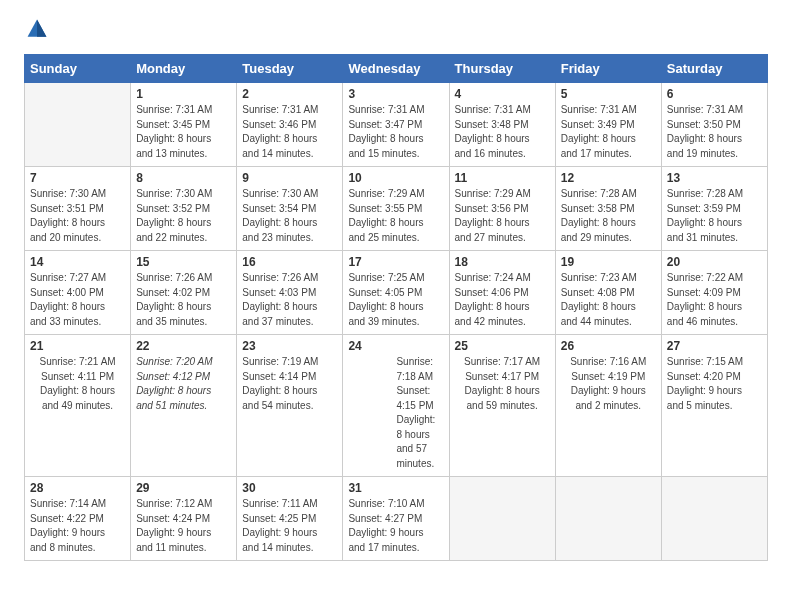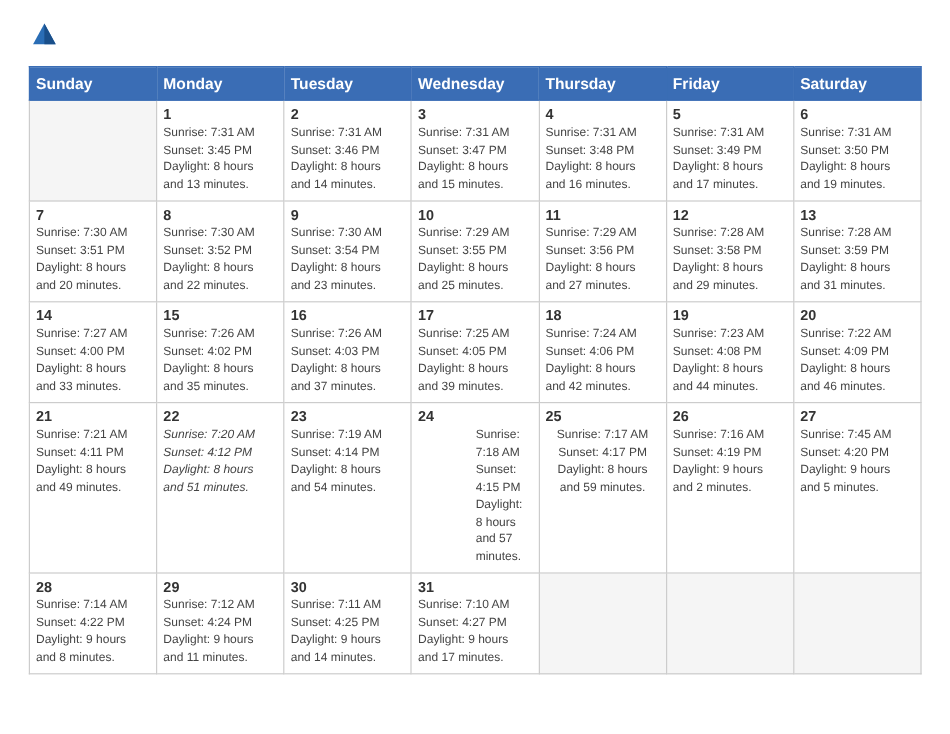--- a/index.html
+++ b/index.html
@@ -267,21 +267,21 @@
           <span class="day-num">20</span>
           <div class="day-info" style="white-space: pre-line;">Sunrise: 7:22 AM
 Sunset: 4:09 PM
 Daylight: 8 hours
 and 46 minutes.</div>
         </td>
       </tr>
       <tr>
         <td>
           <span class="day-num">21</span>
-          <div class="day-info" style="white-space: pre-line;">Sunrise: 7:21 AM
+          <div class="day-info" style="white-space: pre-line; text-align: center;">Sunrise: 7:21 AM
 Sunset: 4:11 PM
 Daylight: 8 hours
 and 49 minutes.</div>
         </td>
         <td>
           <span class="day-num">22</span>
           <div class="day-info" style="white-space: pre-line; font-style: italic;">Sunrise: 7:20 AM
 Sunset: 4:12 PM
 Daylight: 8 hours
 and 51 minutes.</div>
@@ -302,28 +302,28 @@
         </td>
         <td>
           <span class="day-num">25</span>
           <div class="day-info" style="white-space: pre-line; text-align: center;">Sunrise: 7:17 AM
 Sunset: 4:17 PM
 Daylight: 8 hours
 and 59 minutes.</div>
         </td>
         <td>
           <span class="day-num">26</span>
-          <div class="day-info" style="white-space: pre-line;">Sunrise: 7:16 AM
+          <div class="day-info" style="white-space: pre-line; text-align: center;">Sunrise: 7:16 AM
 Sunset: 4:19 PM
 Daylight: 9 hours
 and 2 minutes.</div>
         </td>
         <td>
           <span class="day-num">27</span>
-          <div class="day-info" style="white-space: pre-line;">Sunrise: 7:45 AM
+          <div class="day-info" style="white-space: pre-line;">Sunrise: 7:15 AM
 Sunset: 4:20 PM
 Daylight: 9 hours
 and 5 minutes.</div>
         </td>
       </tr>
       <tr>
         <td>
           <span class="day-num">28</span>
           <div class="day-info" style="white-space: pre-line;">Sunrise: 7:14 AM
 Sunset: 4:22 PM

